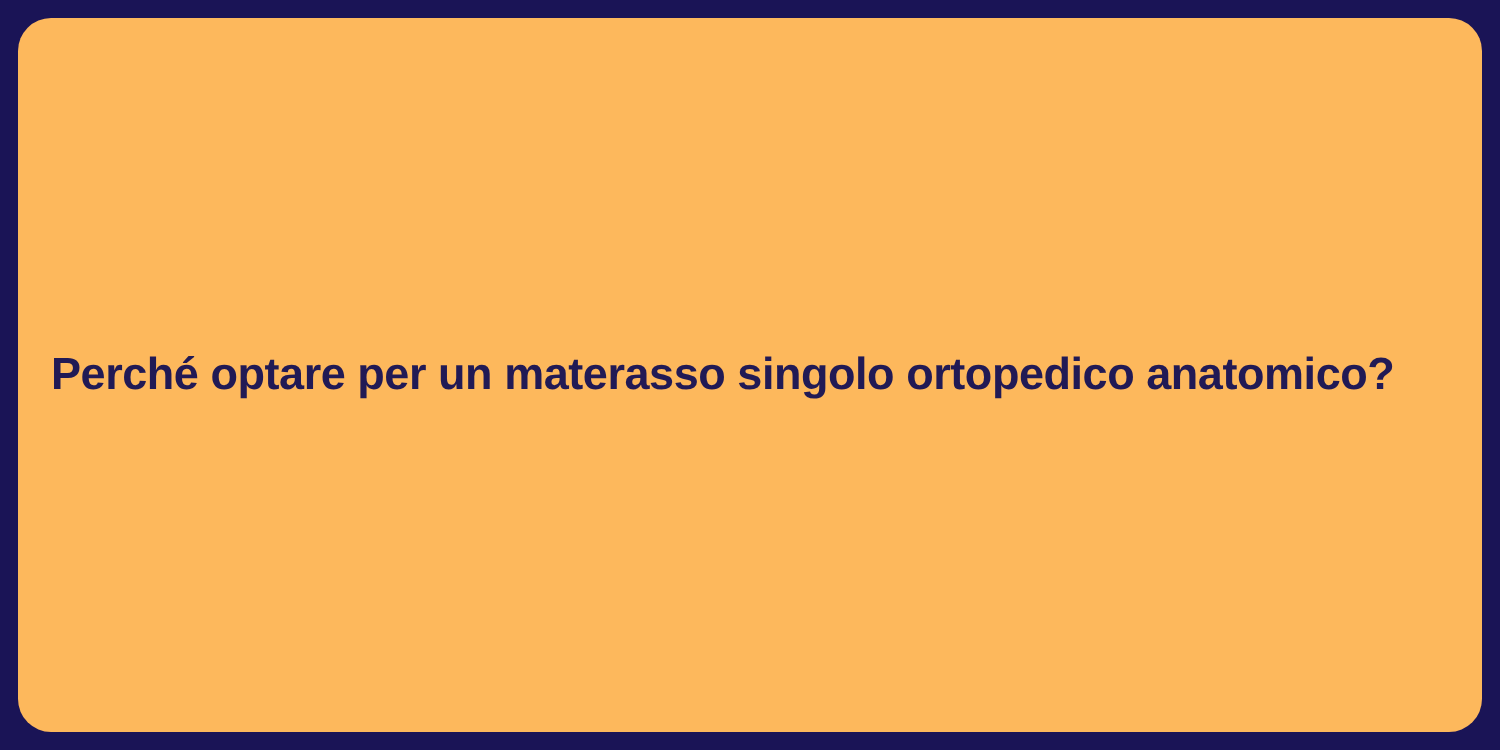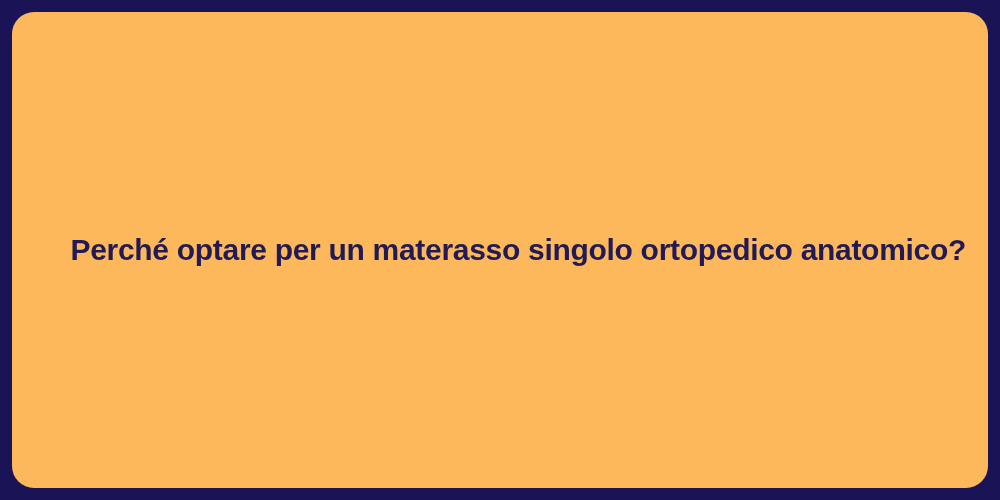--- a/index.html
+++ b/index.html
@@ -28,21 +28,21 @@
   .headline {
     margin: 0;
     padding: 0 22px 0 22px;
     width: 100%;
     box-sizing: border-box;
     color: #211a55;
     font-size: 30px;
     font-weight: bold;
     letter-spacing: -0.3px;
     line-height: 1.2;
-    text-align: right;
+    text-align: left;
   }
 </style>
 </head>
 <body>
 
 <div class="card">
   <h1 class="headline">Perché optare per un materasso singolo ortopedico anatomico?</h1>
 </div>
 
 </body></html>

